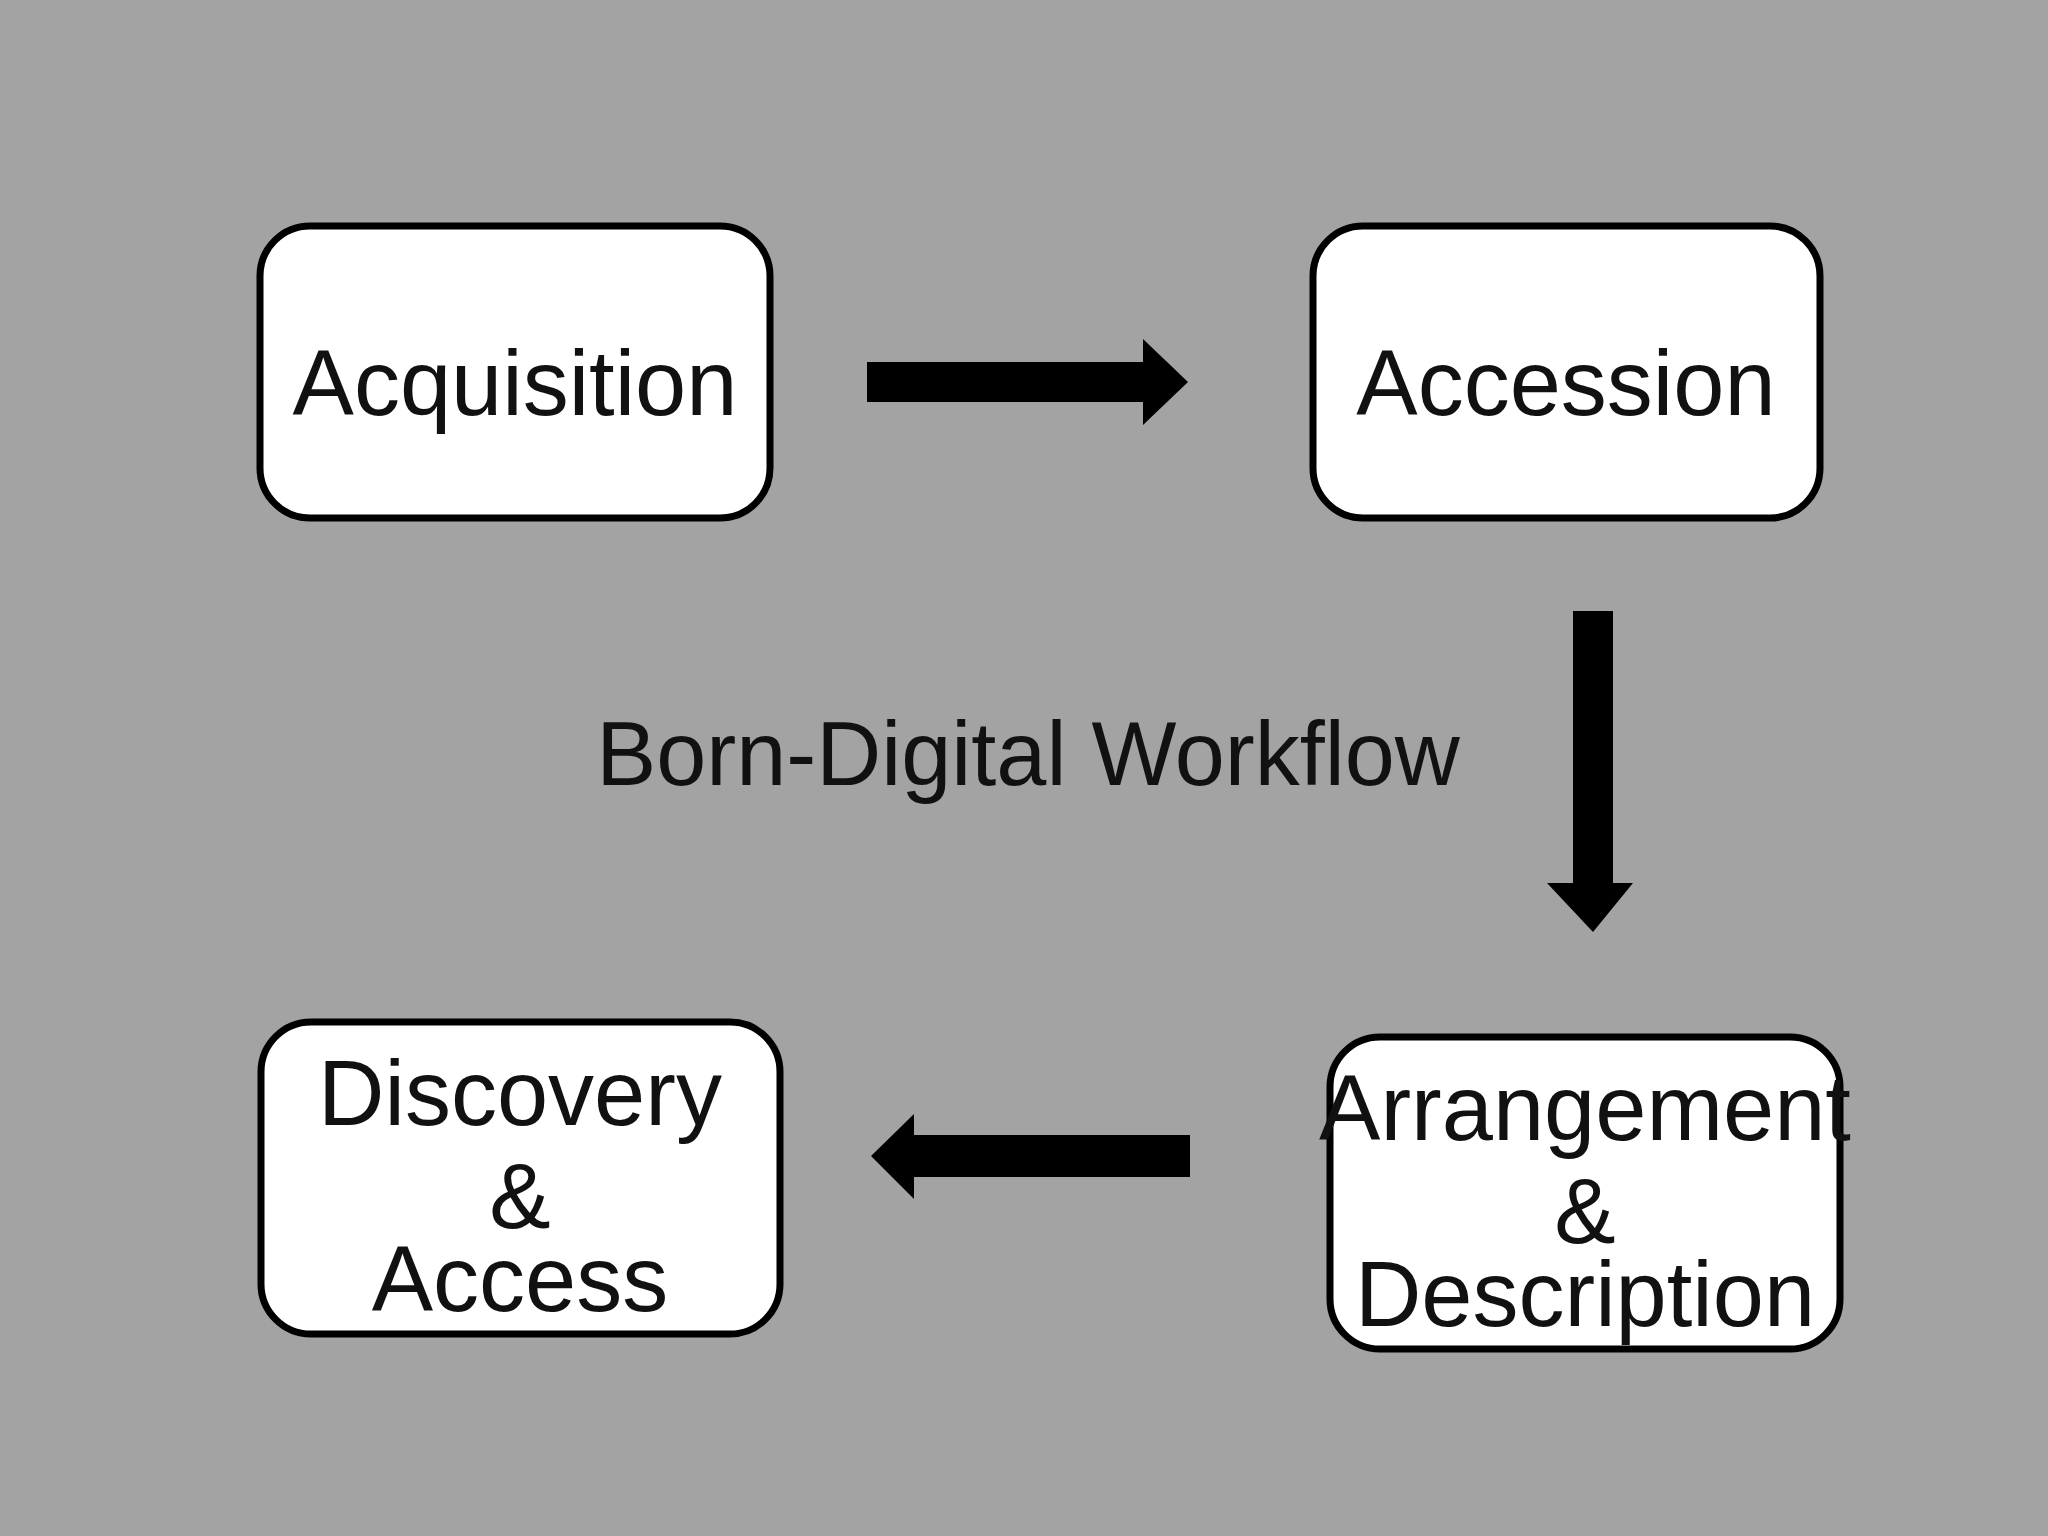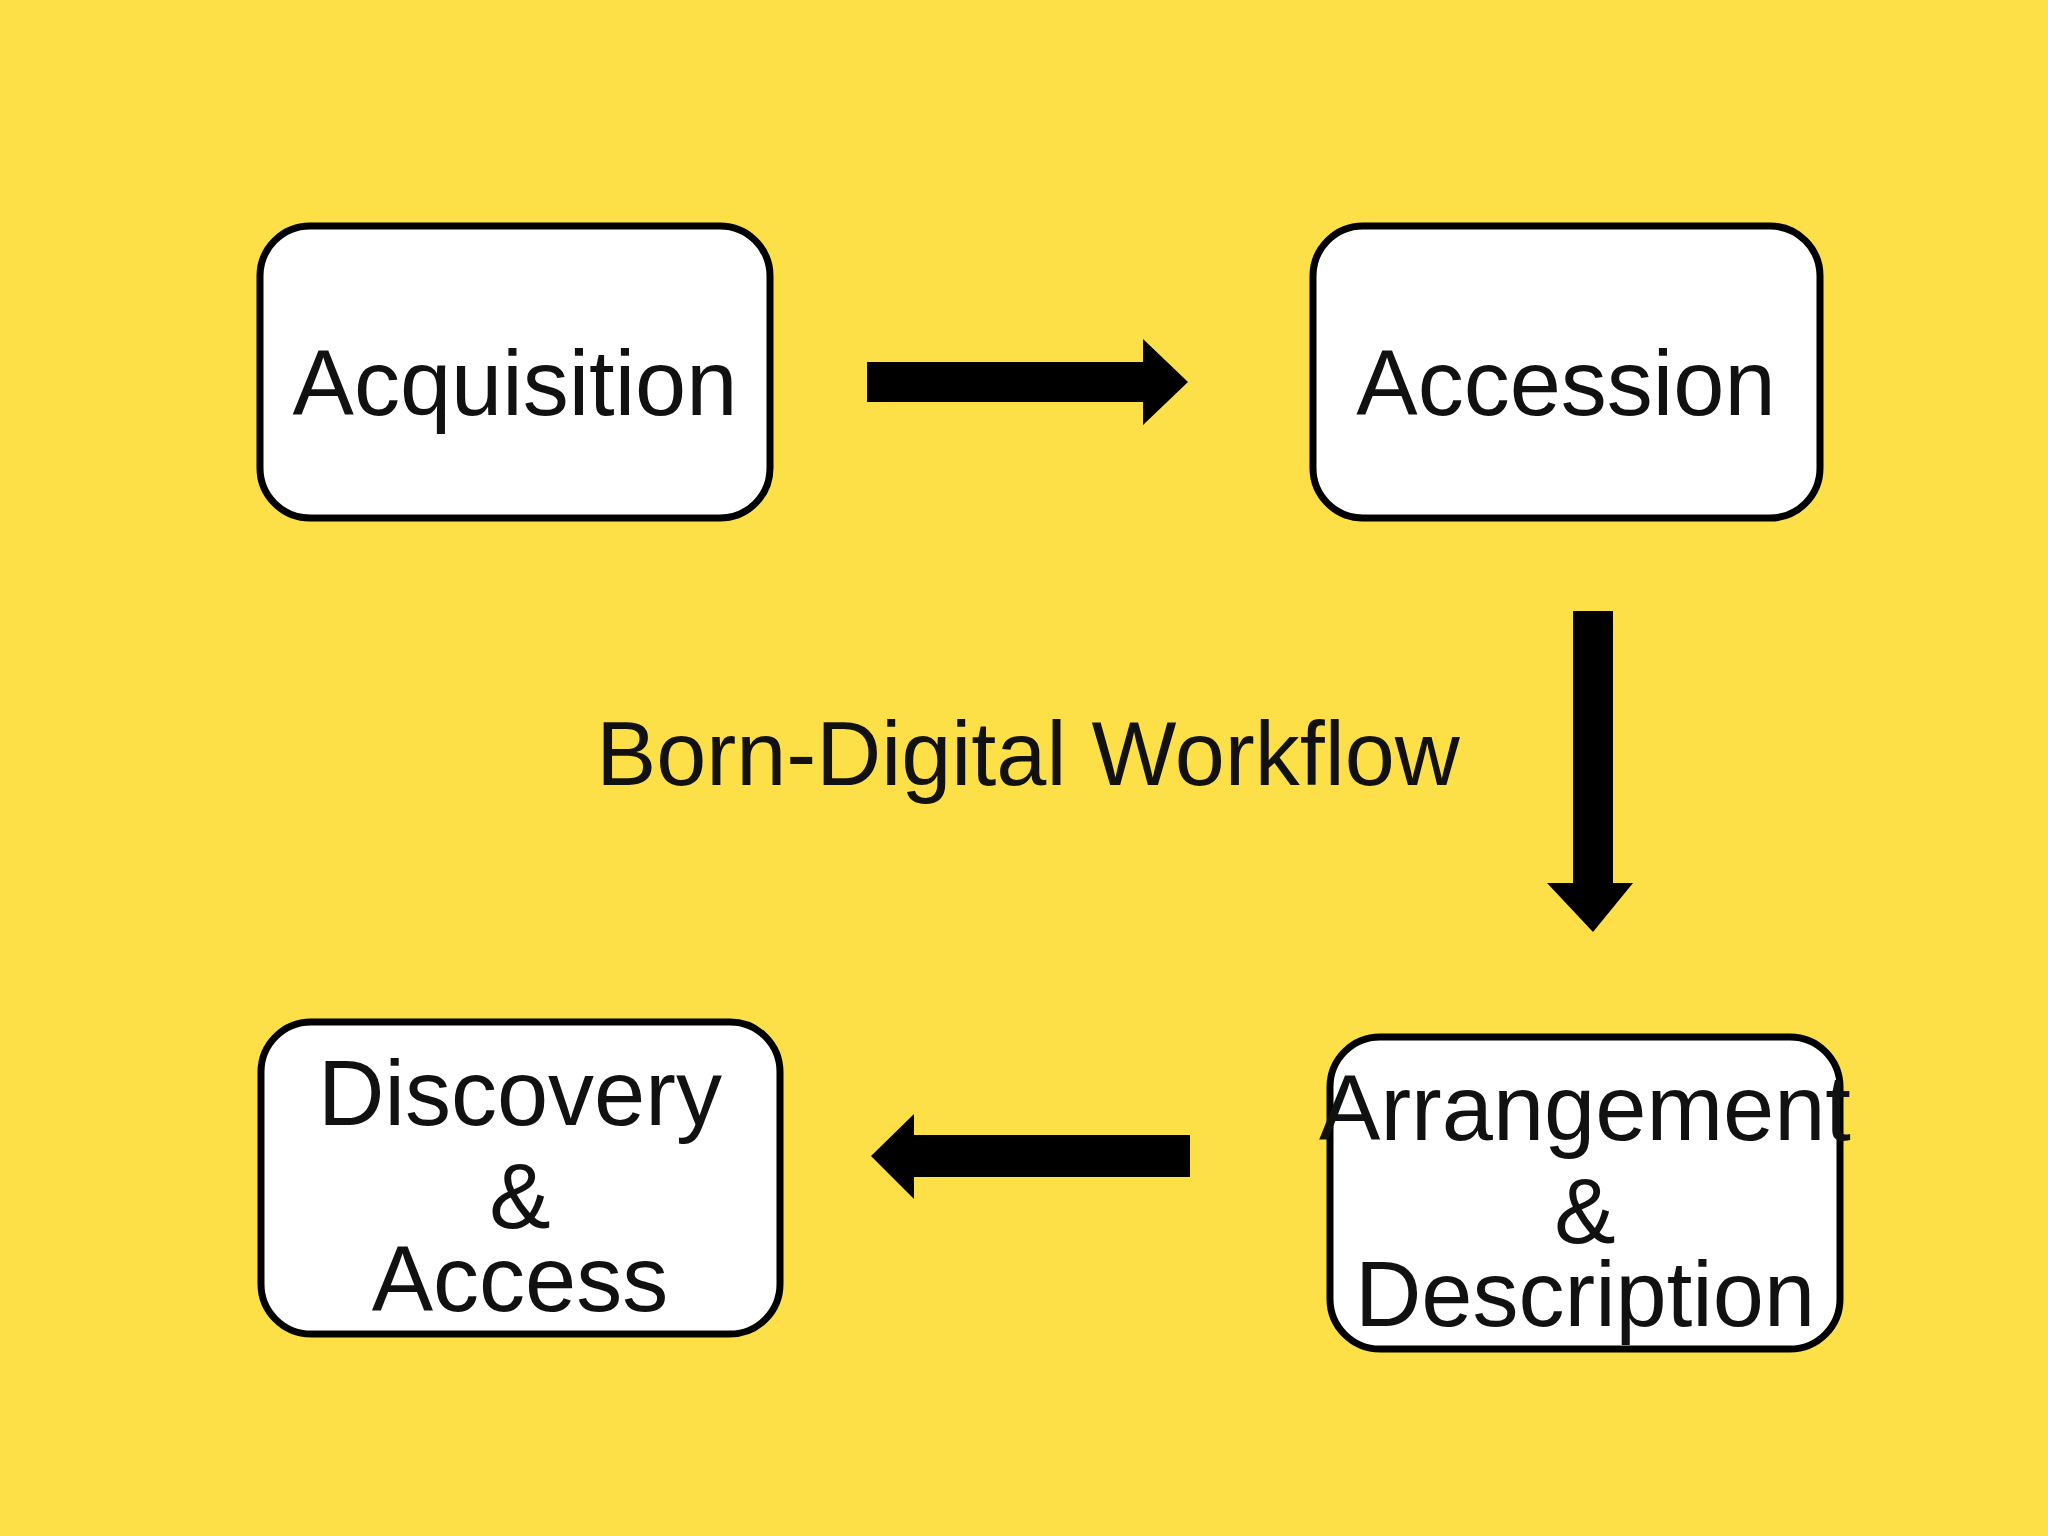--- a/index.html
+++ b/index.html
@@ -10,21 +10,21 @@
   body {
     width: 2048px;
     height: 1536px;
     overflow: hidden;
     font-family: "Liberation Sans", sans-serif;
   }
   #diagram-root {
     position: relative;
     width: 2048px;
     height: 1536px;
-    background: #fde047;
+    background: #a3a3a3;
   }
   svg.diagram-canvas {
     position: absolute;
     left: 0;
     top: 0;
     width: 2048px;
     height: 1536px;
     display: block;
   }
   .node-box {

